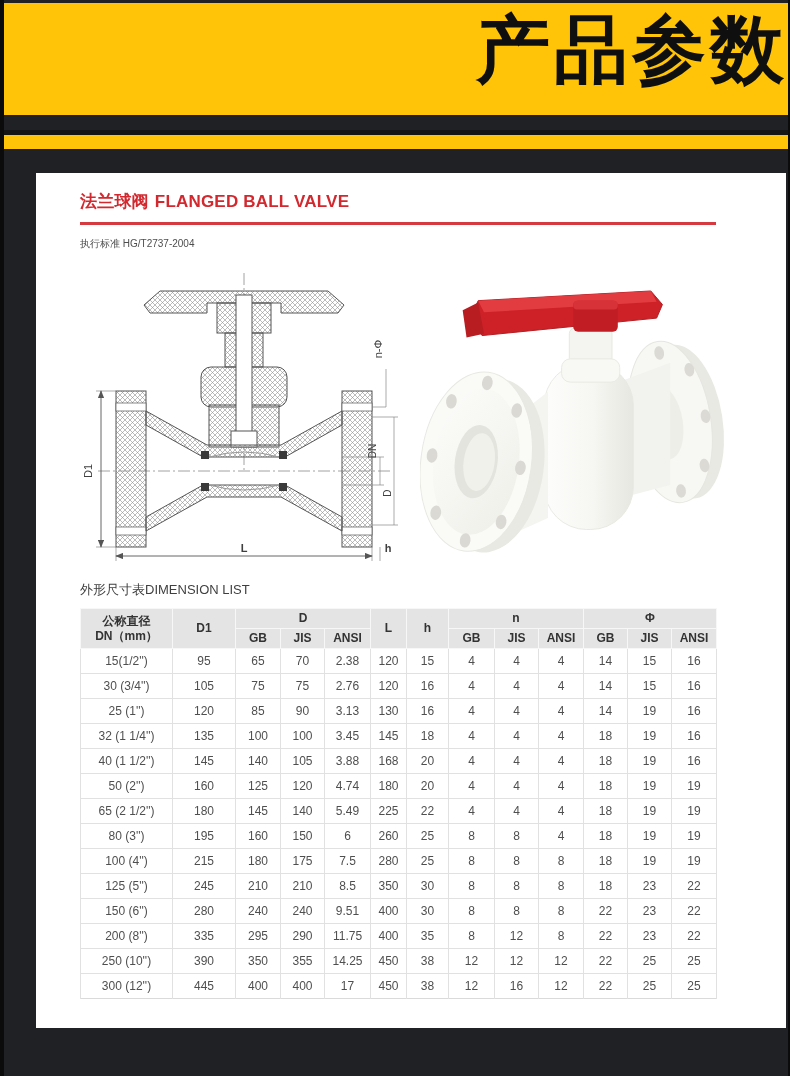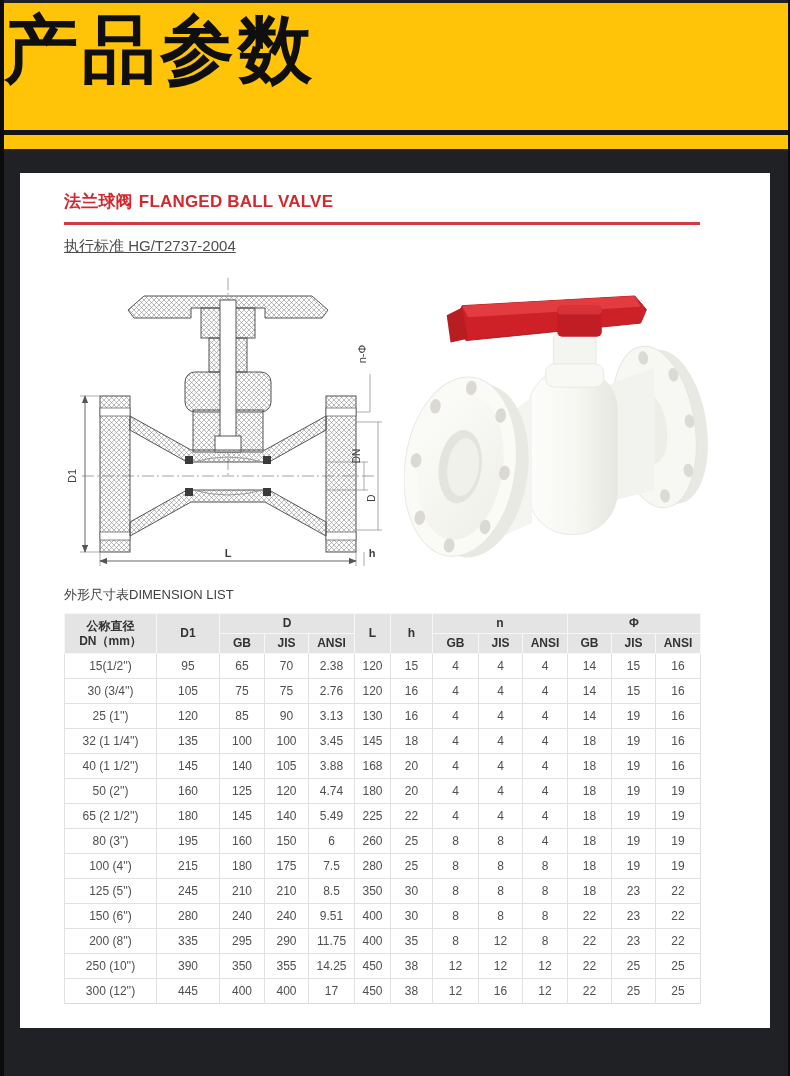--- a/index.html
+++ b/index.html
@@ -2,32 +2,32 @@
 <html><head>
 <meta charset="utf-8">
 <style>
   html,body{margin:0;padding:0;background:#202125;}
   .page{position:relative;width:790px;height:1076px;background:#202125;overflow:hidden;
         font-family:"Liberation Sans","DejaVu Sans",sans-serif;}
   .edge{position:absolute;top:0;height:100%;background:#0b0b0b;z-index:9;}
   .edge.left{left:0;width:4px;}
   .edge.right{right:0;width:2px;}
   
-  .banner{position:absolute;left:4px;right:2px;top:3px;height:127px;background:#ffc407;text-align:left;}
+  .banner{position:absolute;left:4px;right:2px;top:3px;height:112px;background:#ffc407;text-align:right;}
   .banner-cn{margin:0;padding-top:8px;font-size:74px;line-height:1.05;font-weight:900;color:#0f0f0f;letter-spacing:4px;}
   .banner-en{margin:2px 0 0 0;font-size:22px;letter-spacing:2px;color:#2e2e2e;font-weight:500;}
   .divider{position:absolute;left:4px;right:2px;top:130px;height:5px;background:#151515;}
   .banner-strip{position:absolute;left:4px;right:2px;top:135px;height:14px;background:#ffc407;}
   
-  .card{position:absolute;left:20px;top:173px;width:750px;height:855px;background:#ffffff;}
+  .card{position:absolute;left:36px;top:173px;width:750px;height:855px;background:#ffffff;}
   .card-inner{padding:17px 44px 0 44px;}
   .heading{font-size:17px;font-weight:bold;color:#d2282e;letter-spacing:.2px;}
   .heading .en{margin-left:6px;}
   .red-line{width:636px;height:3px;background:#d43a40;margin-top:9px;}
-  .standard{margin-top:12px;font-size:15px;color:#4e4e4e;text-decoration:underline;}
+  .standard{margin-top:12px;font-size:10px;color:#4e4e4e;}
   .figures{margin-top:14px;display:flex;align-items:flex-start;}
   .figures svg{display:block;}
   .photo{margin-left:8px;margin-top:8px;}
   .table-title{margin-top:16px;font-size:13px;color:#3f3f3f;}
   .table-title .en{margin-left:0;}
   table.dim{margin-top:9px;width:636px;border-collapse:collapse;table-layout:fixed;
             font-size:12px;color:#4f4f4f;}
   table.dim th{background:#e4e4e4;border:1px solid #f7f7f7;font-weight:bold;color:#333;
                padding:2px 0;font-size:12px;line-height:1.25;text-align:center;}
   table.dim td{border:1px solid #e1e1e1;border-bottom:none;text-align:center;padding:5px 0;background:#fff;}

